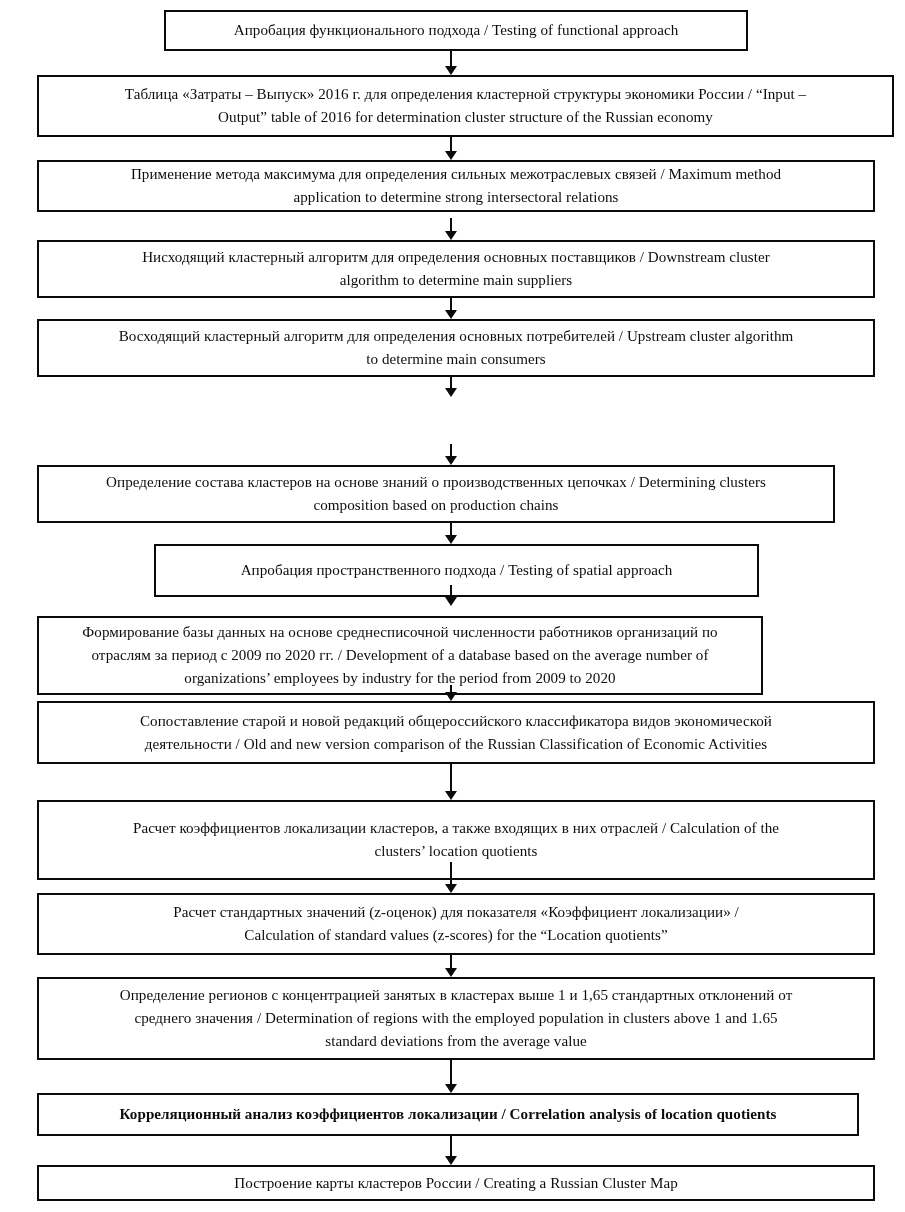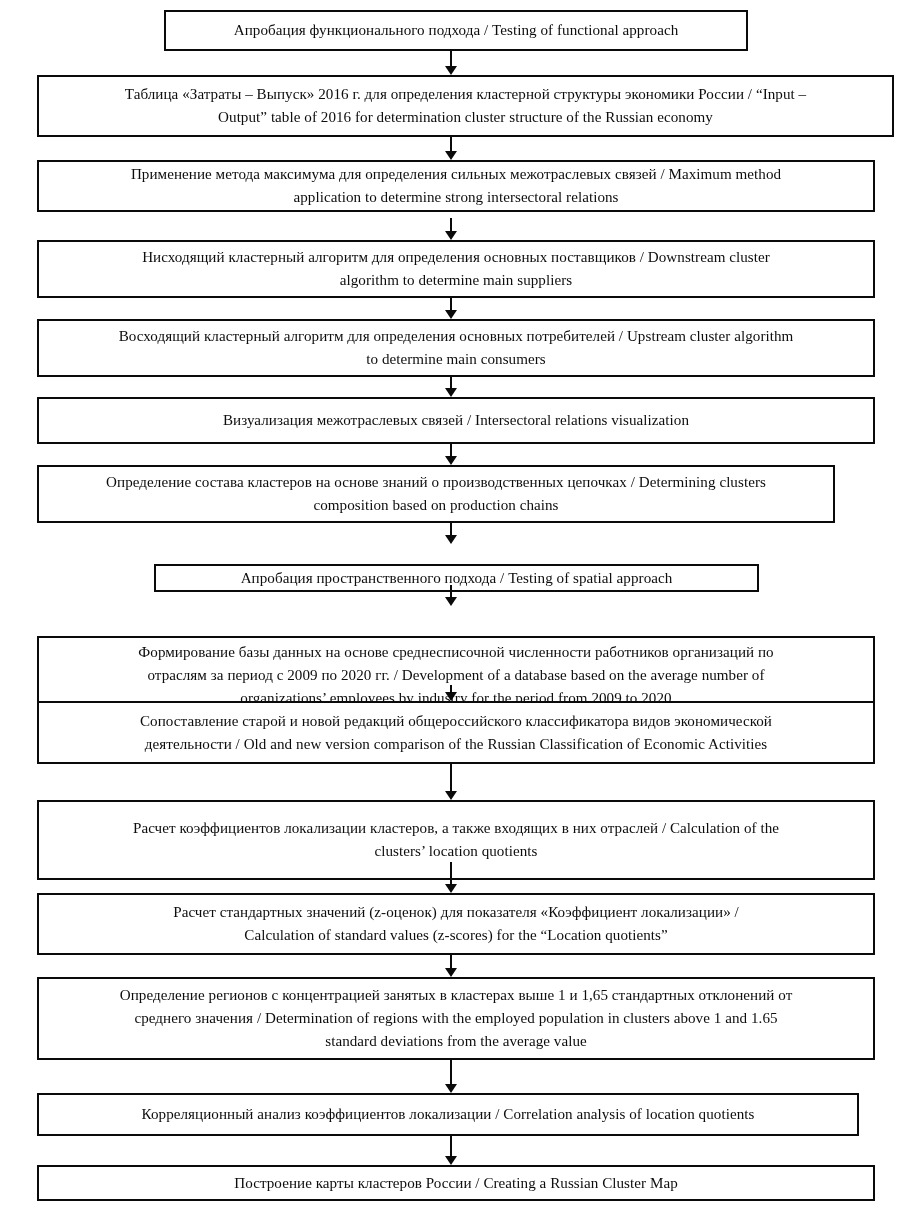--- a/index.html
+++ b/index.html
@@ -102,46 +102,43 @@
 
   <div class="node" style="left:37px; top:319px; width:838px; height:58px;">
     <span class="txt">Восходящий кластерный алгоритм для определения основных потребителей / Upstream cluster algorithm
 to determine main consumers</span>
   </div>
   <div class="connector" style="left:443px; top:377px; height:20px;">
     <div class="stem"></div>
       <div class="head"></div>
   </div>
 
-  <div class="node" style="left:37px; top:397px; width:838px; height:47px;">
-    <span class="txt">Визуализация межотраслевых связей / Intersectoral relations visualization</span>
-  </div>
   <div class="connector" style="left:443px; top:444px; height:21px;">
     <div class="stem"></div>
       <div class="head"></div>
   </div>
 
   <div class="node" style="left:37px; top:465px; width:798px; height:58px;">
     <span class="txt">Определение состава кластеров на основе знаний о производственных цепочках / Determining clusters
 composition based on production chains</span>
   </div>
   <div class="connector" style="left:443px; top:523px; height:21px;">
     <div class="stem"></div>
       <div class="head"></div>
   </div>
 
-  <div class="node" style="left:154px; top:544px; width:605px; height:28px;margin-top:20px;">
+  <div class="node" style="left:154px; top:544px; width:605px; height:53px;">
     <span class="txt">Апробация пространственного подхода / Testing of spatial approach</span>
   </div>
   <div class="connector" style="left:443px; top:585px; height:21px;">
     <div class="stem"></div>
       <div class="head"></div>
   </div>
 
-  <div class="node" style="left:37px; top:636px; width:838px; height:79px;">
+  <div class="node" style="left:37px; top:616px; width:726px; height:79px;">
     <span class="txt">Формирование базы данных на основе среднесписочной численности работников организаций по
 отраслям за период с 2009 по 2020 гг. / Development of a database based on the average number of
 organizations’ employees by industry for the period from 2009 to 2020</span>
   </div>
   <div class="connector" style="left:443px; top:685px; height:16px;">
     <div class="stem"></div>
       <div class="head"></div>
   </div>
 
   <div class="node" style="left:37px; top:701px; width:838px; height:63px;">
@@ -174,21 +171,21 @@
   <div class="node" style="left:37px; top:977px; width:838px; height:83px;">
     <span class="txt">Определение регионов с концентрацией занятых в кластерах выше 1 и 1,65 стандартных отклонений от
 среднего значения / Determination of regions with the employed population in clusters above 1 and 1.65
 standard deviations from the average value</span>
   </div>
   <div class="connector" style="left:443px; top:1060px; height:33px;">
     <div class="stem"></div>
       <div class="head"></div>
   </div>
 
-  <div class="node" style="left:37px; top:1093px; width:822px; height:43px;">
+  <div class="node" style="left:37px; top:1093px; width:822px; height:43px;font-weight:bold;">
     <span class="txt">Корреляционный анализ коэффициентов локализации / Correlation analysis of location quotients</span>
   </div>
   <div class="connector" style="left:443px; top:1136px; height:29px;">
     <div class="stem"></div>
       <div class="head"></div>
   </div>
 
   <div class="node" style="left:37px; top:1165px; width:838px; height:36px;">
     <span class="txt">Построение карты кластеров России / Creating a Russian Cluster Map</span>
   </div>

